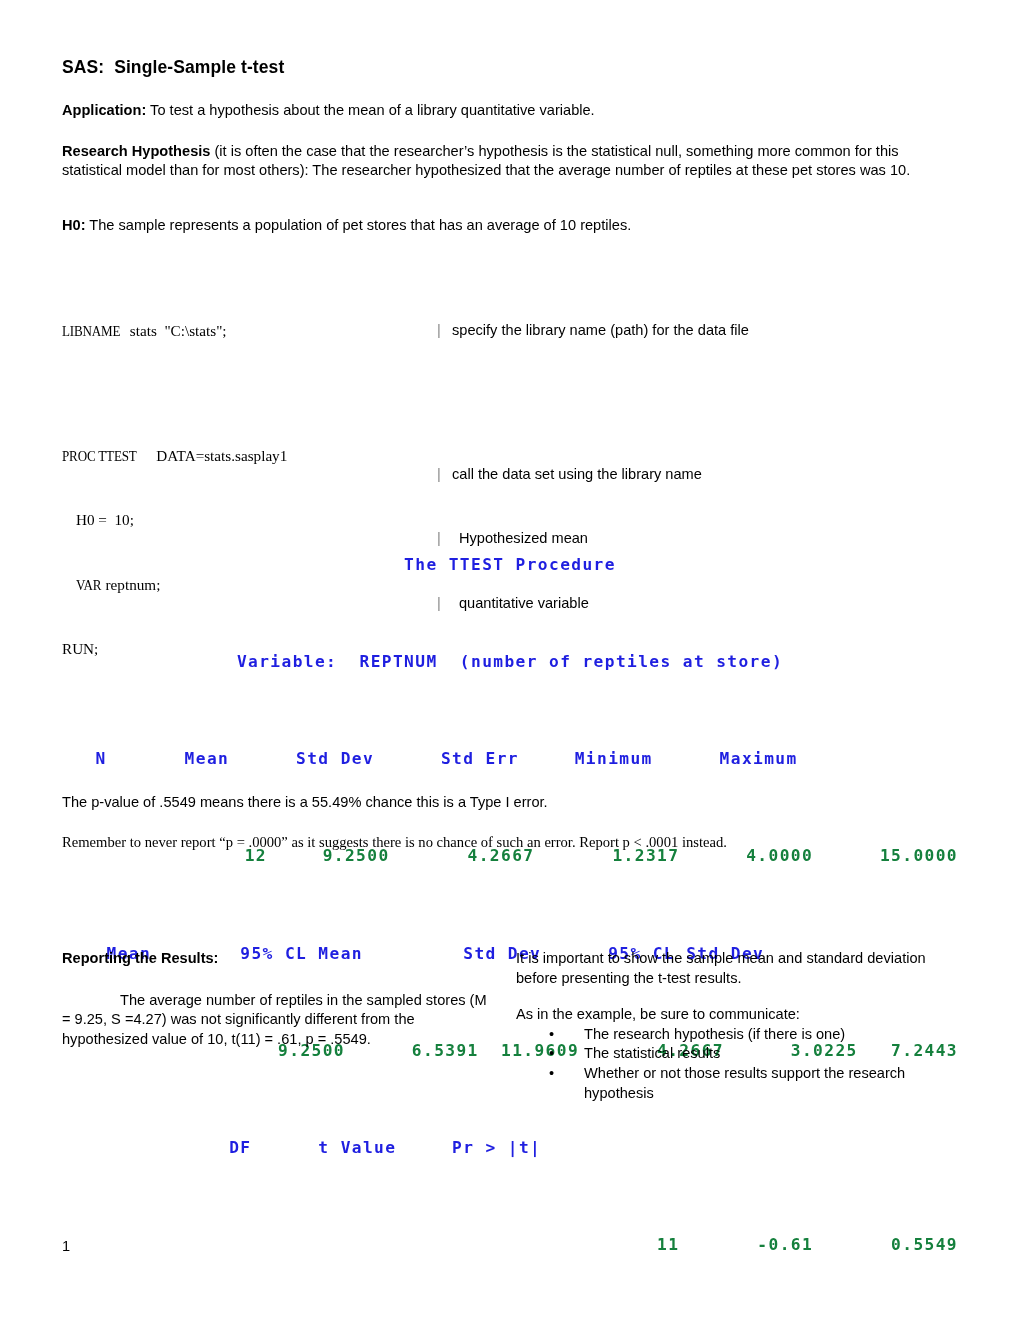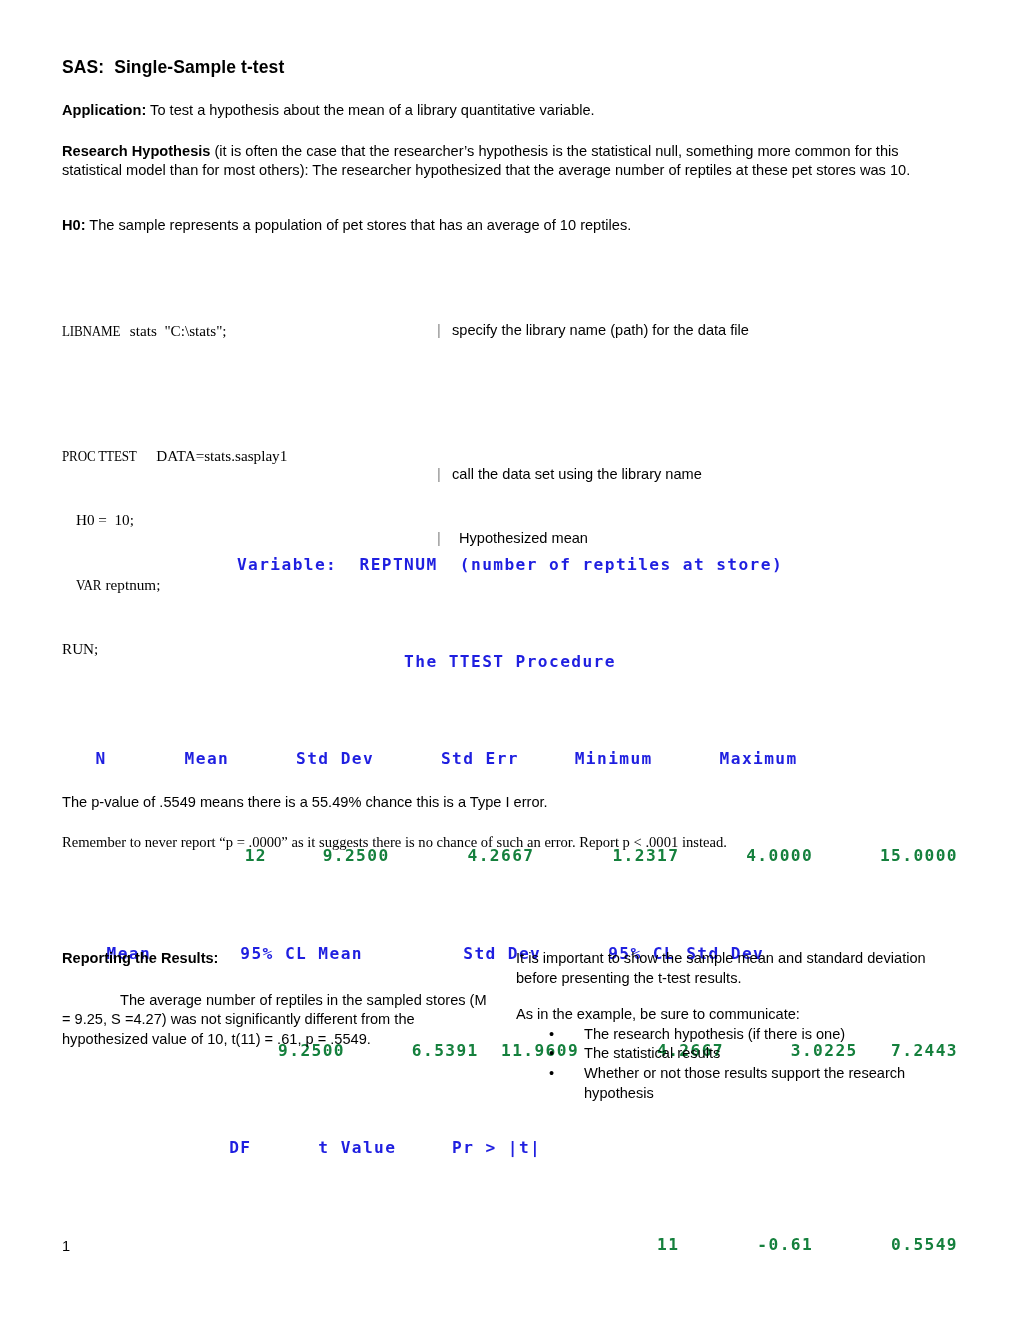--- a/index.html
+++ b/index.html
@@ -183,25 +183,26 @@
     <div class="code-line code-indent"><span>H0 =  10;</span></div>
     <div class="code-line code-indent"><span class="kw">VAR</span><span>reptnum;</span></div>
     <div class="code-line"><span>RUN;</span></div>
   </div>
 
   <div class="annocol">
     <div class="anno-row"><span class="pipe">|</span><span>specify the library name (path) for the data file</span></div>
     <div class="anno-gap"></div>
     <div class="anno-row"><span class="pipe">|</span><span>call the data set using the library name</span></div>
     <div class="anno-row"><span class="pipe">|</span><span class="anno-ind">Hypothesized mean</span></div>
+    <div class="anno-row"><span class="pipe">|</span><span class="anno-ind">quantitative variable</span></div>
   </div>
 
   <div class="sasout">
+    <div class="sas-row sas-center sas-blue">The TTEST Procedure</div>
     <div class="sas-row sas-center sas-blue">Variable:  REPTNUM  (number of reptiles at store)</div>
-    <div class="sas-row sas-center sas-blue">The TTEST Procedure</div>
     <div class="sas-row sas-blue">   N       Mean      Std Dev      Std Err     Minimum      Maximum</div>
     <div class="sas-row sas-black">  12     9.2500       4.2667       1.2317      4.0000      15.0000</div>
     <div class="sas-row sas-blue">    Mean        95% CL Mean         Std Dev      95% CL Std Dev</div>
     <div class="sas-row sas-black">  9.2500      6.5391  11.9609       4.2667      3.0225   7.2443</div>
     <div class="sas-row sas-blue">               DF      t Value     Pr &gt; |t|</div>
     <div class="sas-row sas-black">               11       -0.61       0.5549</div>
   </div>
 
   <div class="para" id="p-pvalue">The p-value of .5549 means there is a 55.49% chance this is a Type I error.</div>
 

